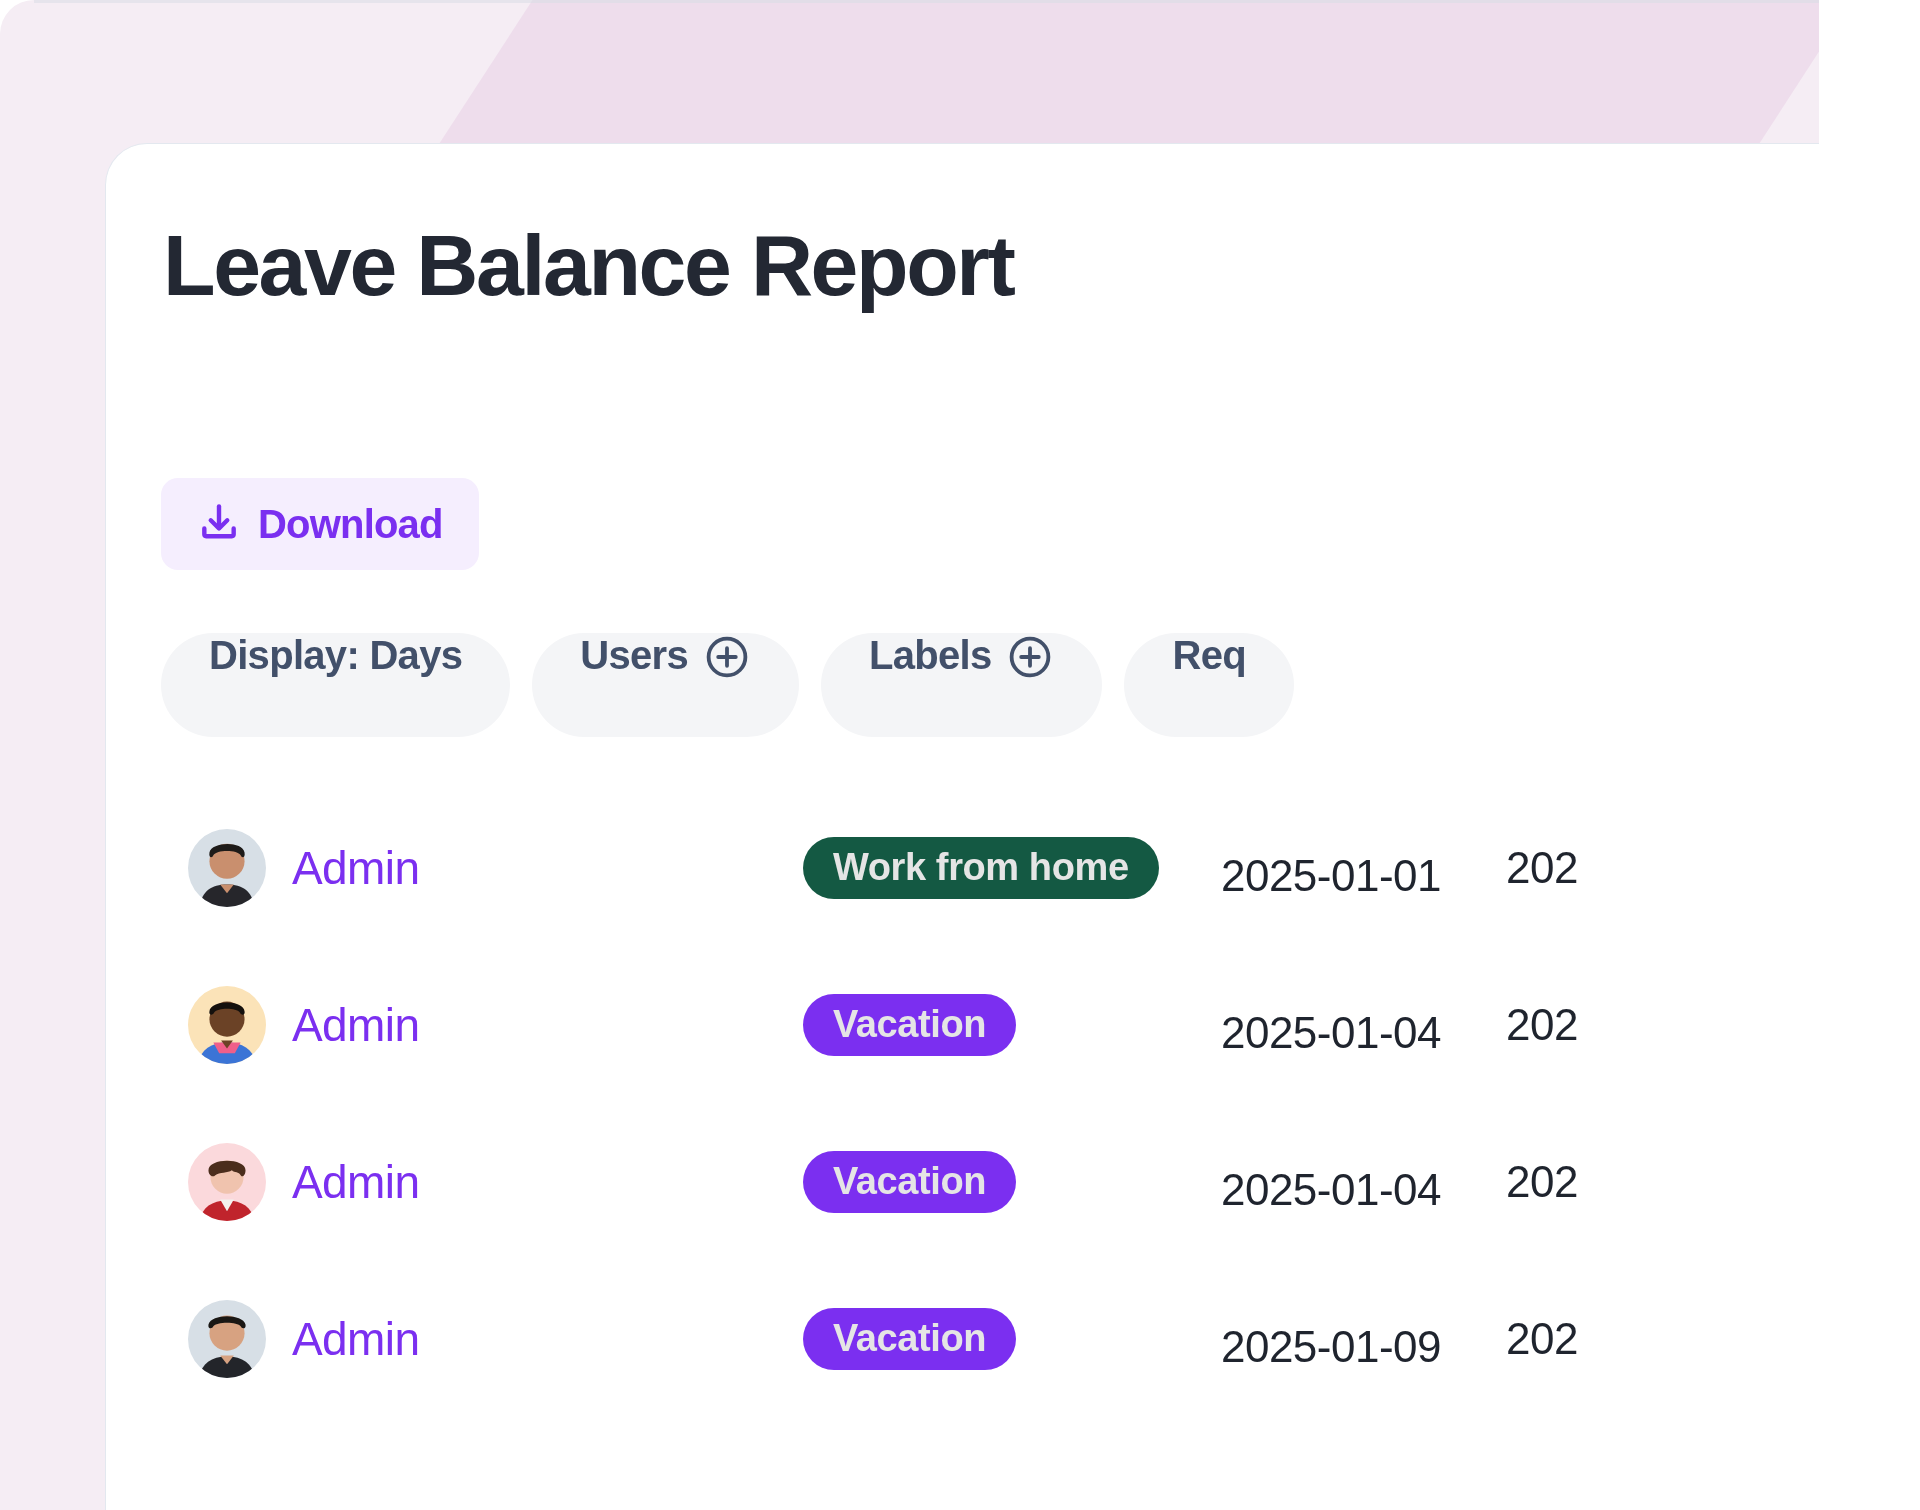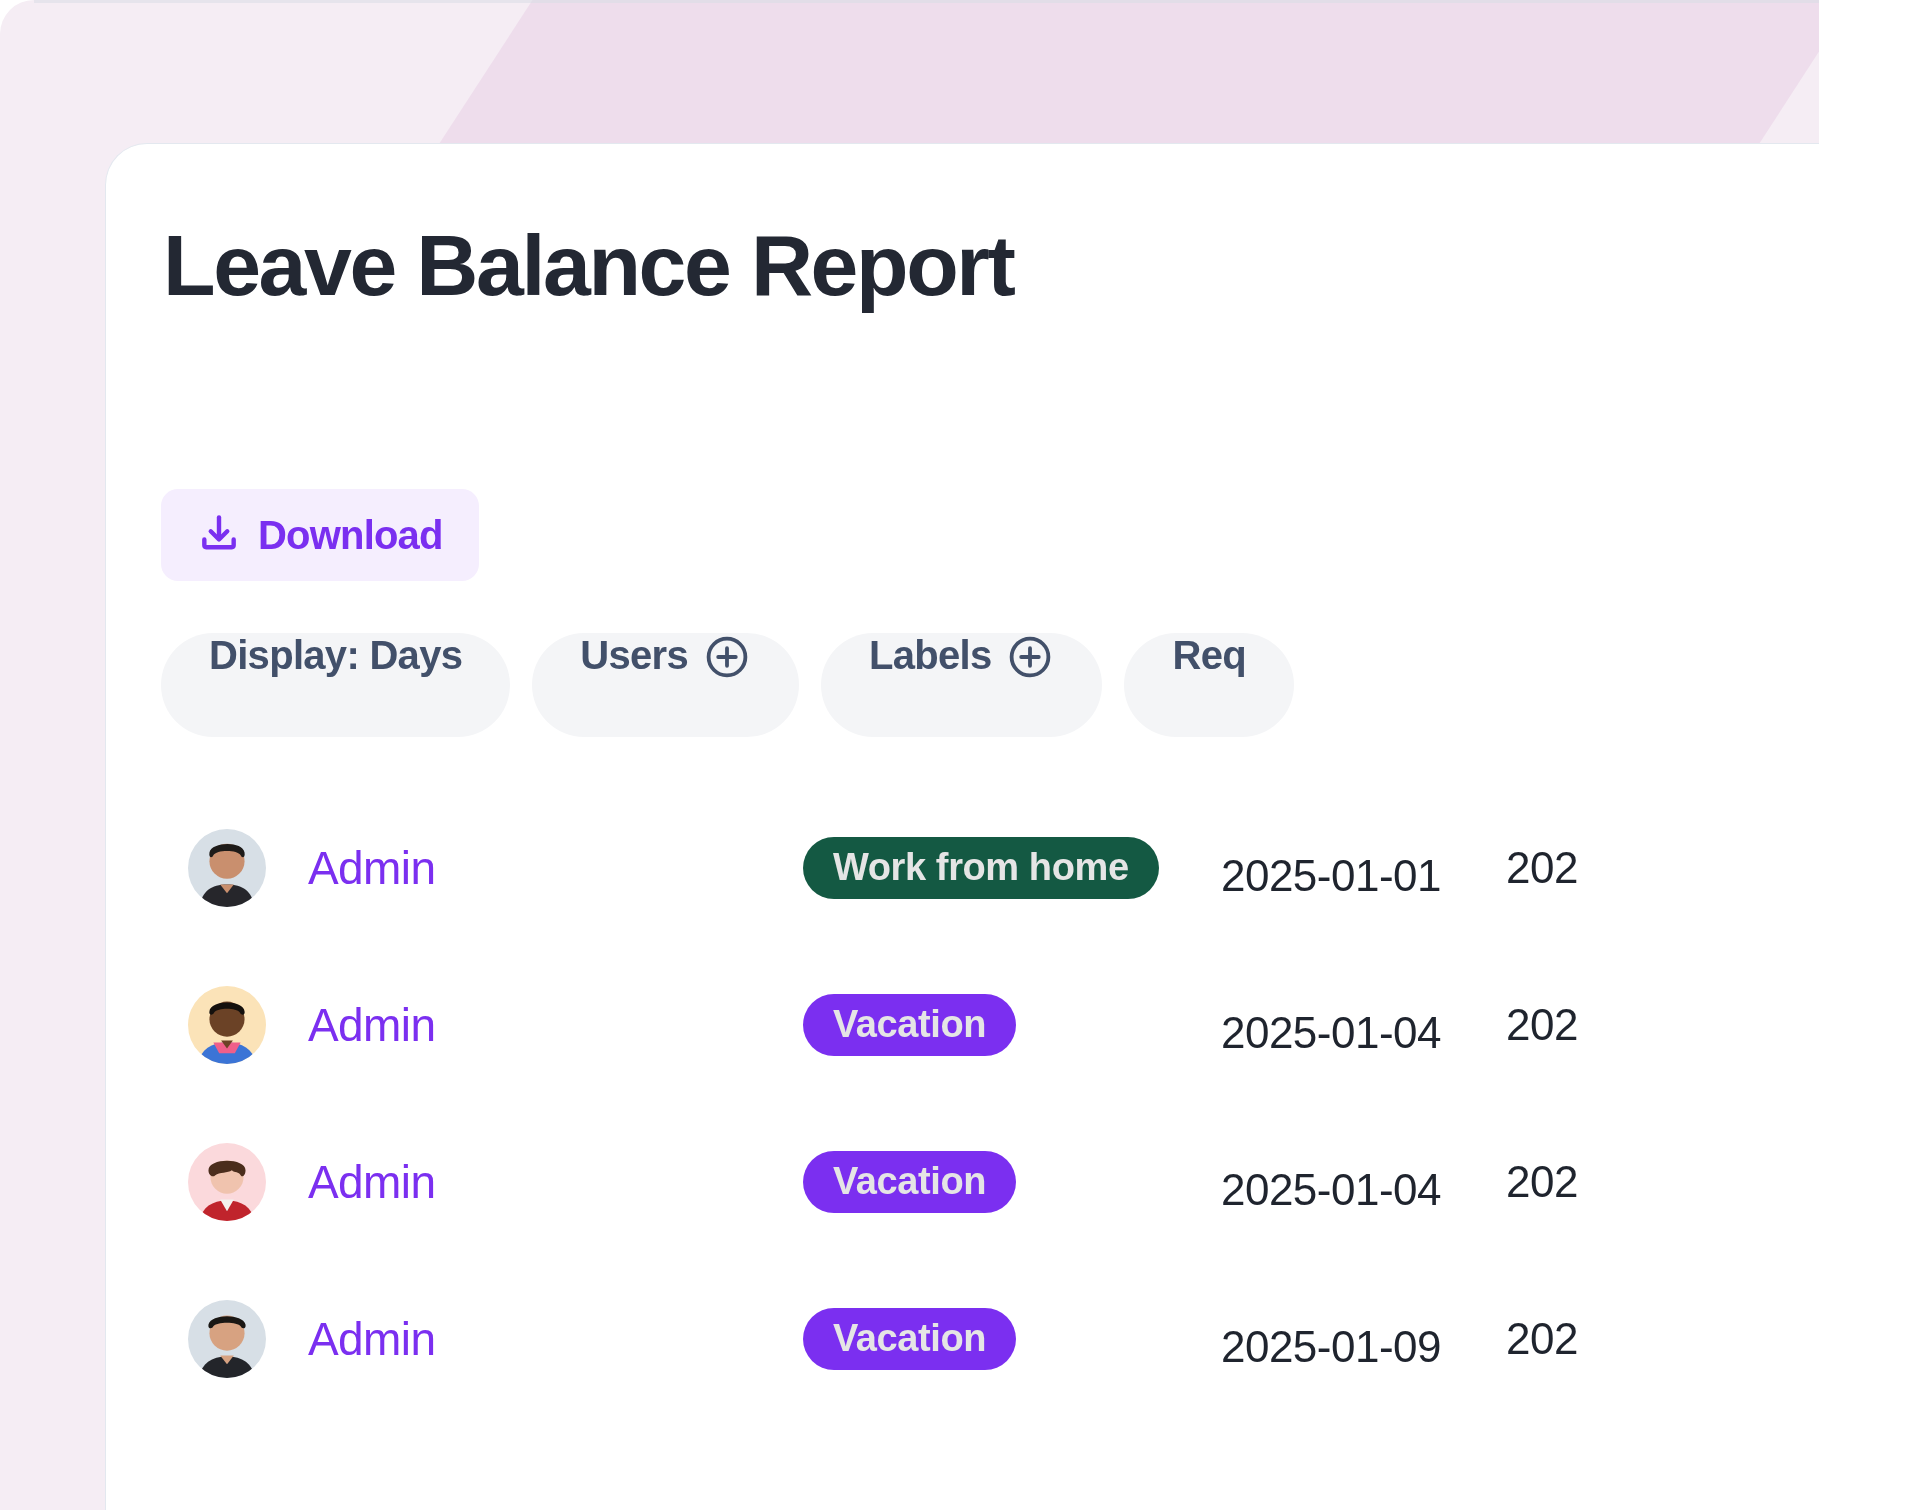--- a/index.html
+++ b/index.html
@@ -56,21 +56,21 @@
     line-height: 1;
     font-weight: 700;
     letter-spacing: -2.4px;
     color: #232833;
     white-space: nowrap;
   }
 
   
   .download-btn {
     position: absolute;
-    left: 55px; top: 345px;
+    left: 55px; top: 334px;
     height: 92px;
     display: flex;
     align-items: center;
     gap: 17px;
     padding: 0 36px;
     background: #f5eefe;
     border: none;
     border-radius: 17px;
     cursor: pointer;
   }
@@ -115,21 +115,21 @@
   
   .table { position: absolute; left: 0; top: 645px; width: 100%; }
   .row {
     position: relative;
     height: 157px;
     display: flex;
     align-items: center;
   }
   .cell-user {
     position: absolute; left: 82px;
-    display: flex; align-items: center; gap: 42px;
+    display: flex; align-items: center; gap: 26px;
   }
   .avatar {
     width: 78px; height: 78px;
     border-radius: 50%;
     overflow: hidden;
     flex: none;
     position: relative;
   }
   .avatar svg { display: block; width: 100%; height: 100%; }
   .user-link {

